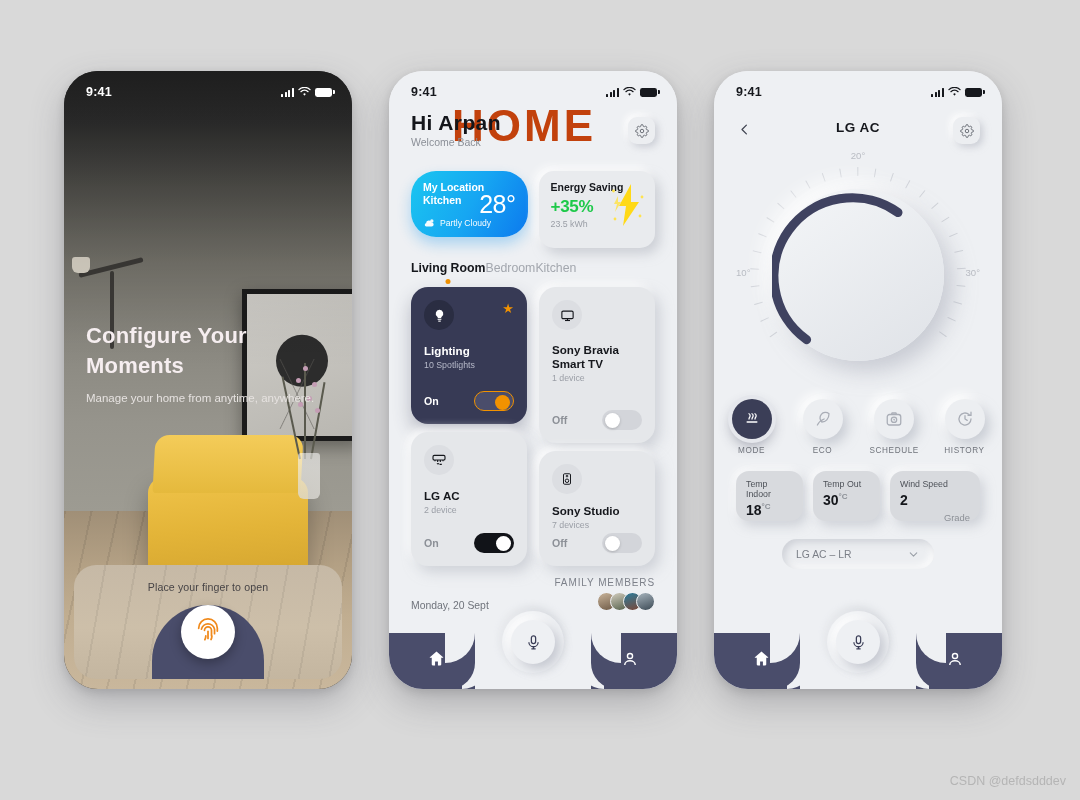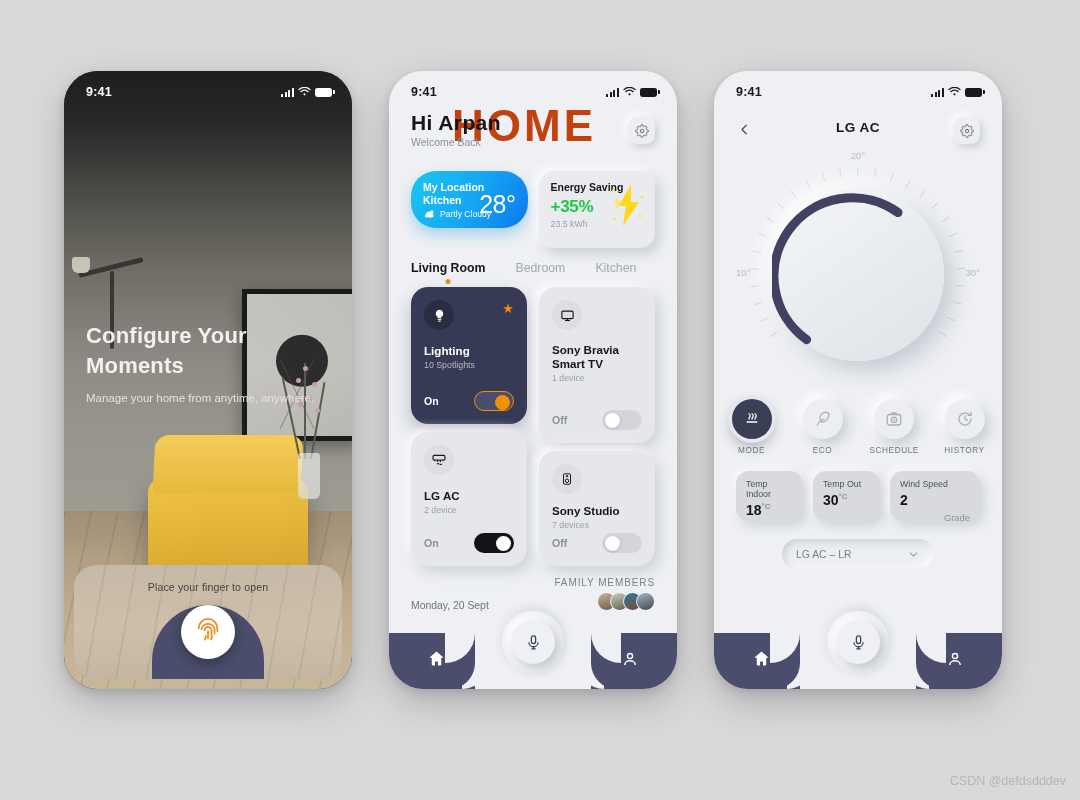--- a/index.html
+++ b/index.html
@@ -151,39 +151,39 @@
   .p2-hi { position:relative; font-size:21px; font-weight:bold; color:#14161b; letter-spacing:.4px; }
   .p2-welcome { position:relative; font-size:10.5px; color:#8b8f97; margin-top:1px; }
   .gear-btn {
     position:absolute; right:22px; top:12px; width:27px; height:27px; border-radius:9px;
     background:#eceef1; display:flex; align-items:center; justify-content:center;
     box-shadow:3px 3px 7px rgba(174,178,189,.55), -3px -3px 7px rgba(255,255,255,.95);
   }
 
   .p2-cards { display:flex; gap:11px; padding:8px 22px 0 22px; }
   .card-weather {
-    flex:1; height:57px; border-radius:25px; padding:10px 12px; color:#fff; position:relative;
+    flex:1; height:66px; border-radius:25px; padding:10px 12px; color:#fff; position:relative;
     background:linear-gradient(118deg,#1bc6f0 0%,#16a6f2 52%,#0c79ee 100%);
     box-shadow:0 7px 14px rgba(24,150,235,.32);
   }
   .cw-loc { font-size:10.5px; font-weight:bold; }
   .cw-city { font-size:10.5px; font-weight:bold; margin-top:1px; }
   .cw-temp { position:absolute; right:12px; top:19px; font-size:25px; font-weight:300; letter-spacing:-.5px; }
   .cw-cond { position:absolute; left:12px; bottom:9px; font-size:8.6px; display:flex; align-items:center; gap:4px; opacity:.96; }
   .card-energy {
     flex:1; height:77px; border-radius:15px; padding:10px 12px; position:relative;
     background:#e9ebee;
     box-shadow:5px 6px 12px rgba(176,180,190,.55), -4px -4px 10px rgba(255,255,255,.9);
   }
   .ce-title { font-size:10.5px; font-weight:bold; color:#15171c; }
   .ce-val { font-size:17px; font-weight:bold; color:#1ec94a; margin-top:4px; letter-spacing:-.3px; }
   .ce-kwh { font-size:8.8px; color:#9a9ea6; margin-top:2px; }
   .bolt { position:absolute; right:10px; top:11px; }
 
-  .p2-rooms { display:flex; gap:30px; padding:13px 22px 0 22px; align-items:baseline; }
+  .p2-rooms { display:flex; padding:13px 22px 0 22px; align-items:baseline; }
   .room { font-size:12.3px; color:#a3a7ae; position:relative; }
   .room.active { color:#14161b; font-weight:bold; }
   .room .dot { position:absolute; left:50%; bottom:-9px; transform:translateX(-50%);
     width:5px; height:5px; border-radius:50%; background:#f29200; }
 
   .p2-grid { position:relative; padding:12px 22px 0 22px; }
   .dev {
     position:absolute; border-radius:17px; padding:13px 13px 0 13px;
   }
   .dev.dark { background:#373a55; color:#fff; box-shadow:0 9px 18px rgba(55,58,85,.30); }

